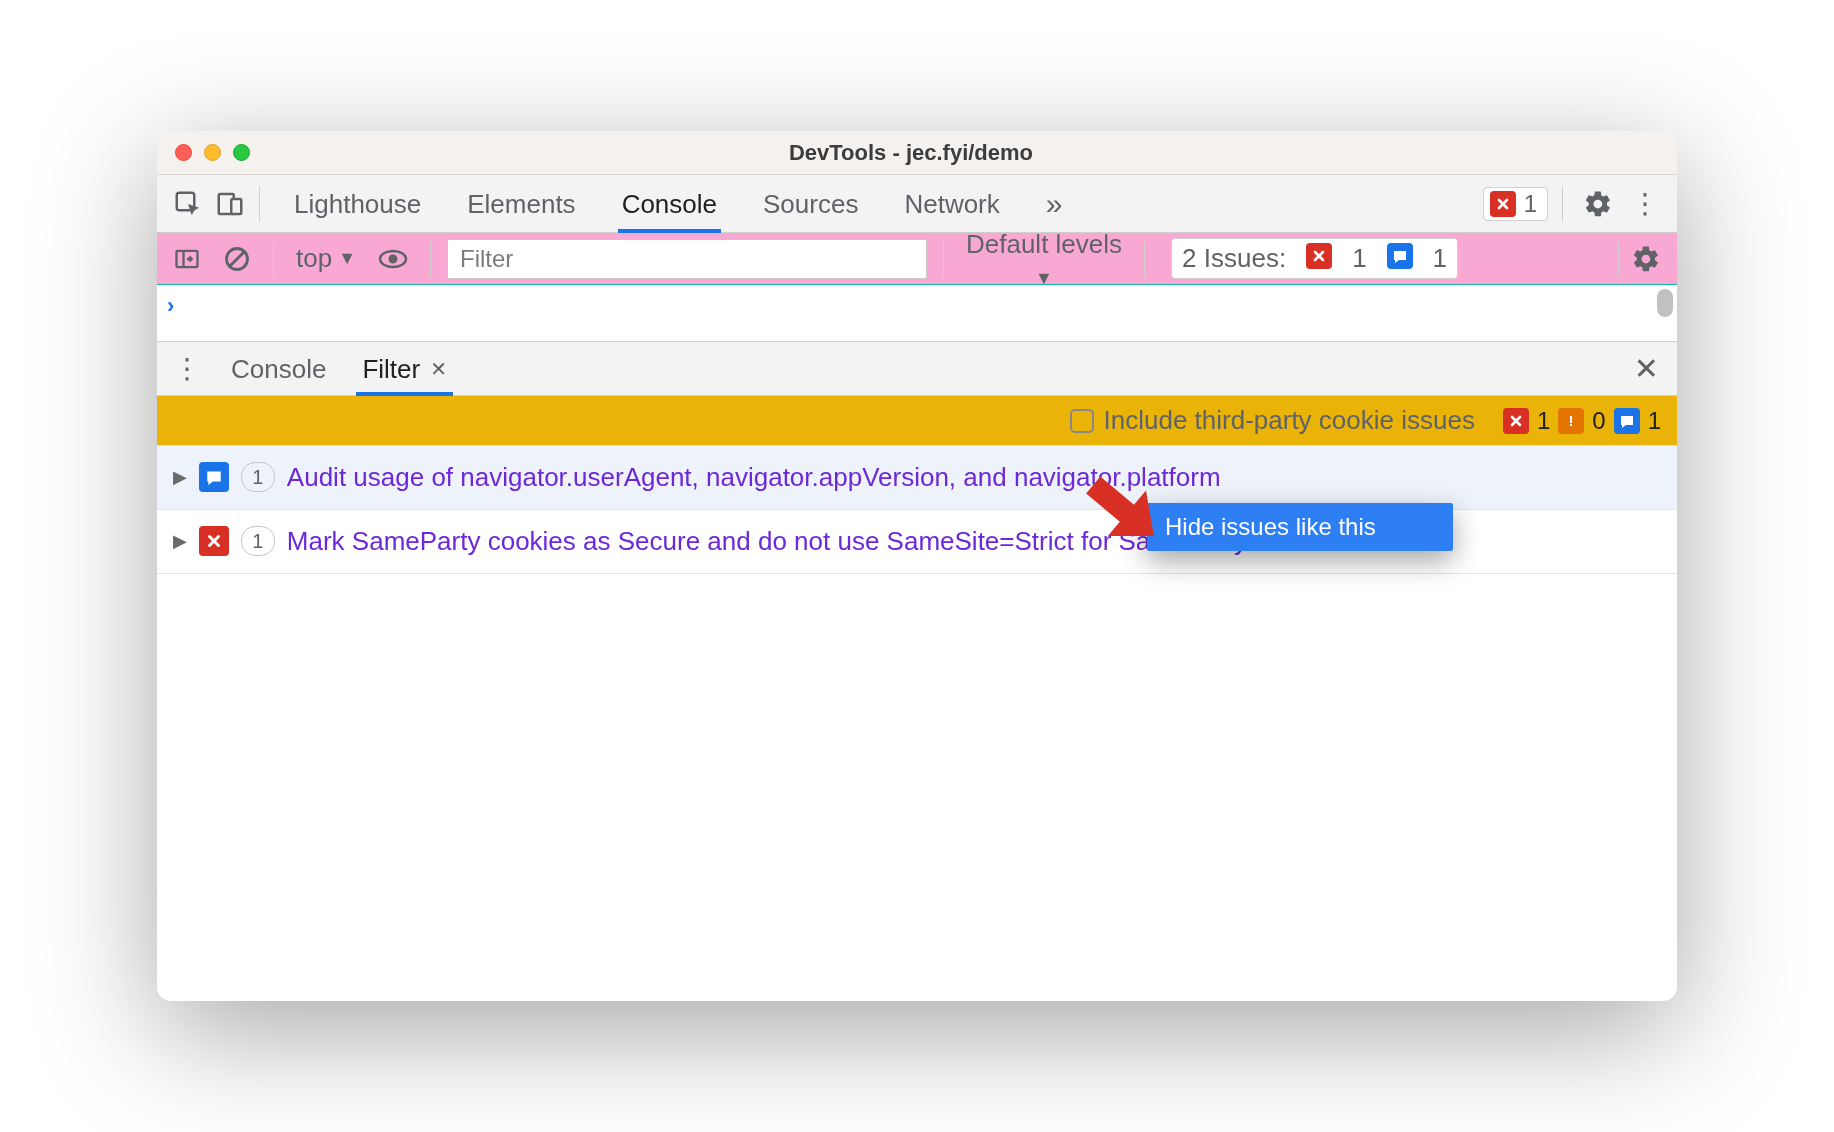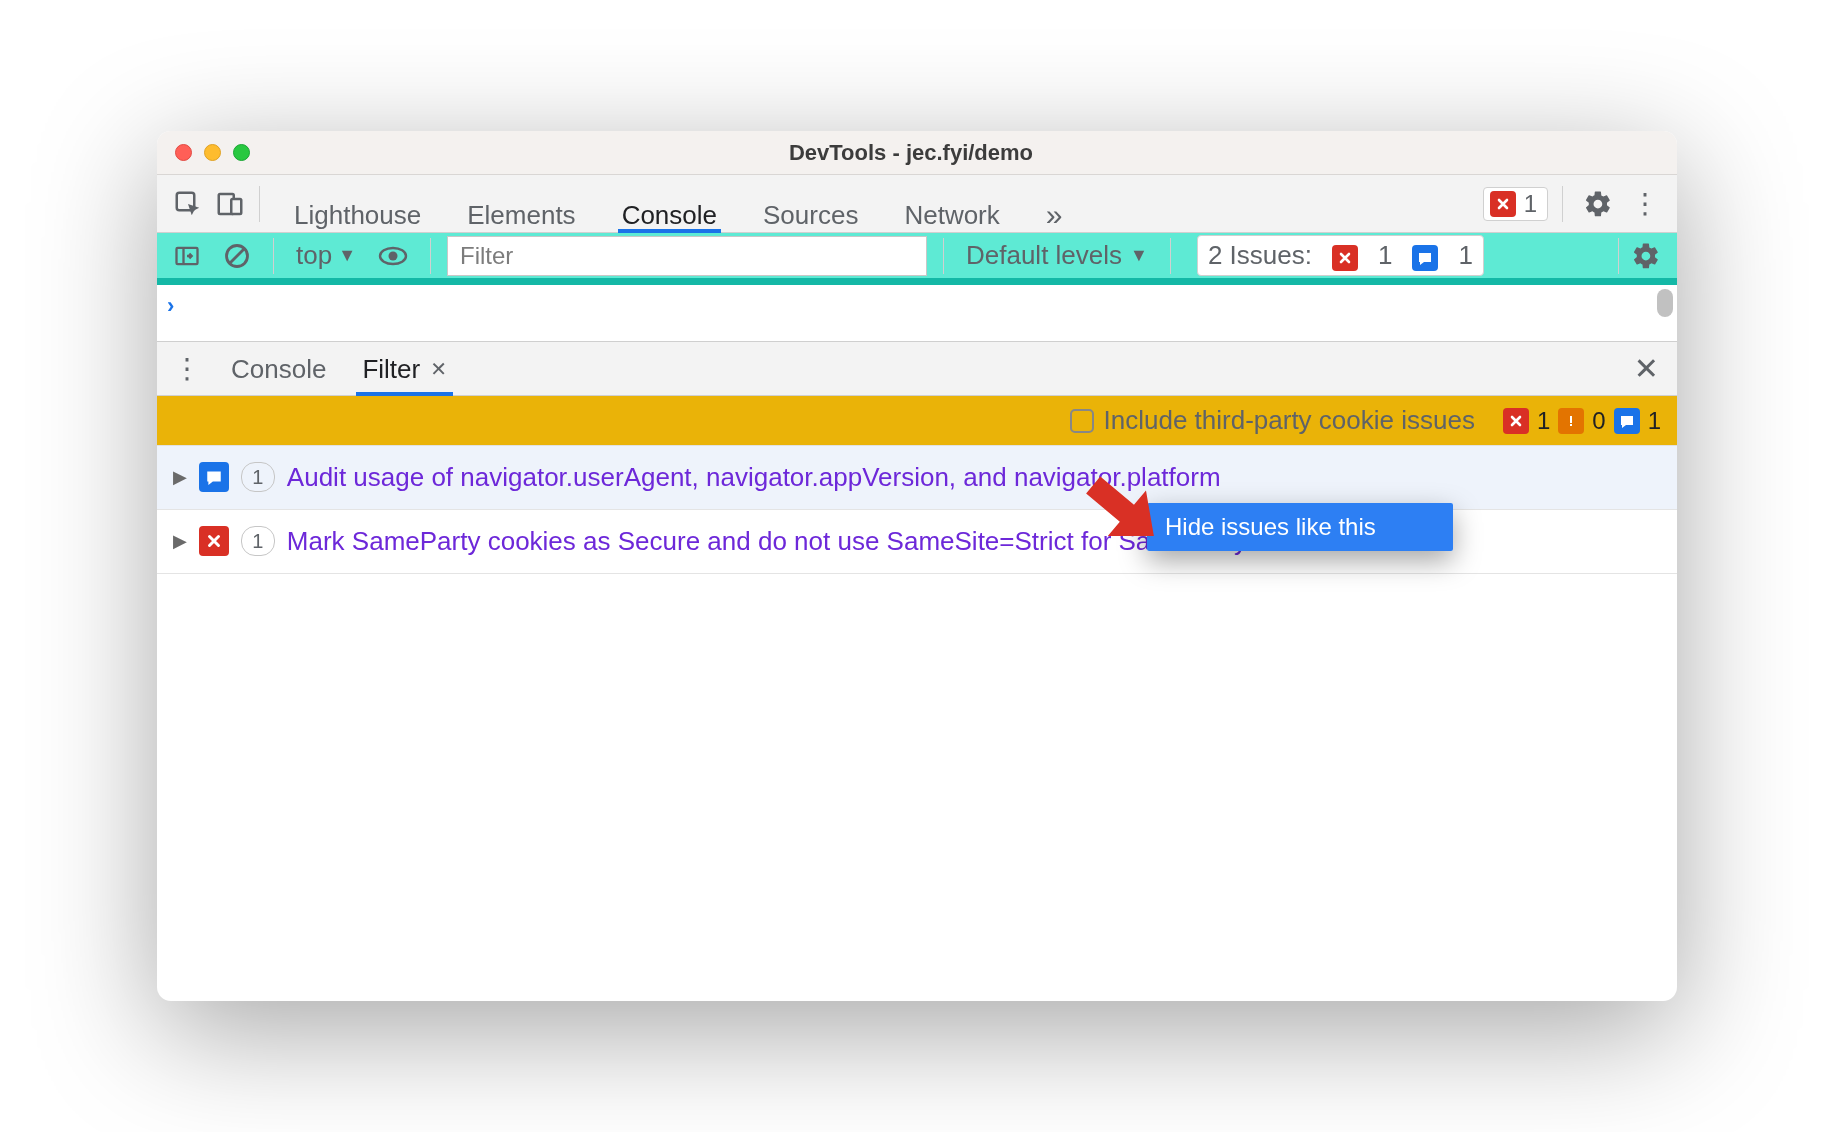--- a/index.html
+++ b/index.html
@@ -70,21 +70,21 @@
     display: inline-flex;
     align-items: center;
     justify-content: center;
     color: #5f6368;
     cursor: pointer;
     padding: 6px;
   }
   .tabbar .sep { width: 1px; height: 36px; background: #d0d0d0; margin: 0 8px; }
   .tabs { display: flex; gap: 10px; margin-left: 8px; }
   .tab {
-    padding: 11px 18px;
+    padding: 0 18px;
     height: 56px;
     line-height: 56px;
     color: #5f6368;
     cursor: pointer;
     position: relative;
   }
   .tab.active {
     color: #202124;
   }
   .tab.active::after {
@@ -121,22 +121,22 @@
     border-radius: 4px;
     color: #fff;
   }
   .badge.red { background: #d93025; }
   .badge.orange { background: #e37400; }
   .badge.blue { background: #1a73e8; }
 
   
   .toolbar {
     height: 52px;
-    background: #5eead4;
-    border-bottom: 7px solid #14b8a6;
+    background: #f9a8d4;
+    border-bottom: 1px solid #14b8a6;
     display: flex;
     align-items: center;
     padding: 0 10px;
     gap: 10px;
   }
   .context-select {
     display: inline-flex;
     align-items: center;
     gap: 6px;
     color: #5f6368;
@@ -153,24 +153,25 @@
     color: #303942;
   }
   .filter-input::placeholder { color: #7c7c7c; }
   .levels {
     display: inline-flex;
     align-items: center;
     gap: 8px;
     color: #5f6368;
     cursor: pointer;
     padding: 0 6px;
+    flex-direction: column;
   }
   .issues-summary {
     display: inline-flex;
-    align-items: flex-end;
+    align-items: flex-start;
     gap: 20px;
     border: 1px solid #d0d0d0;
     border-radius: 4px;
     padding: 4px 10px;
     color: #5f6368;
     background: #fff;
     margin-left: 10px;
   }
   .toolbar .sep { width: 1px; height: 36px; background: #d0d0d0; margin: 0 6px; }
   .toolbar .right { margin-left: auto; display:flex; align-items:center; }

